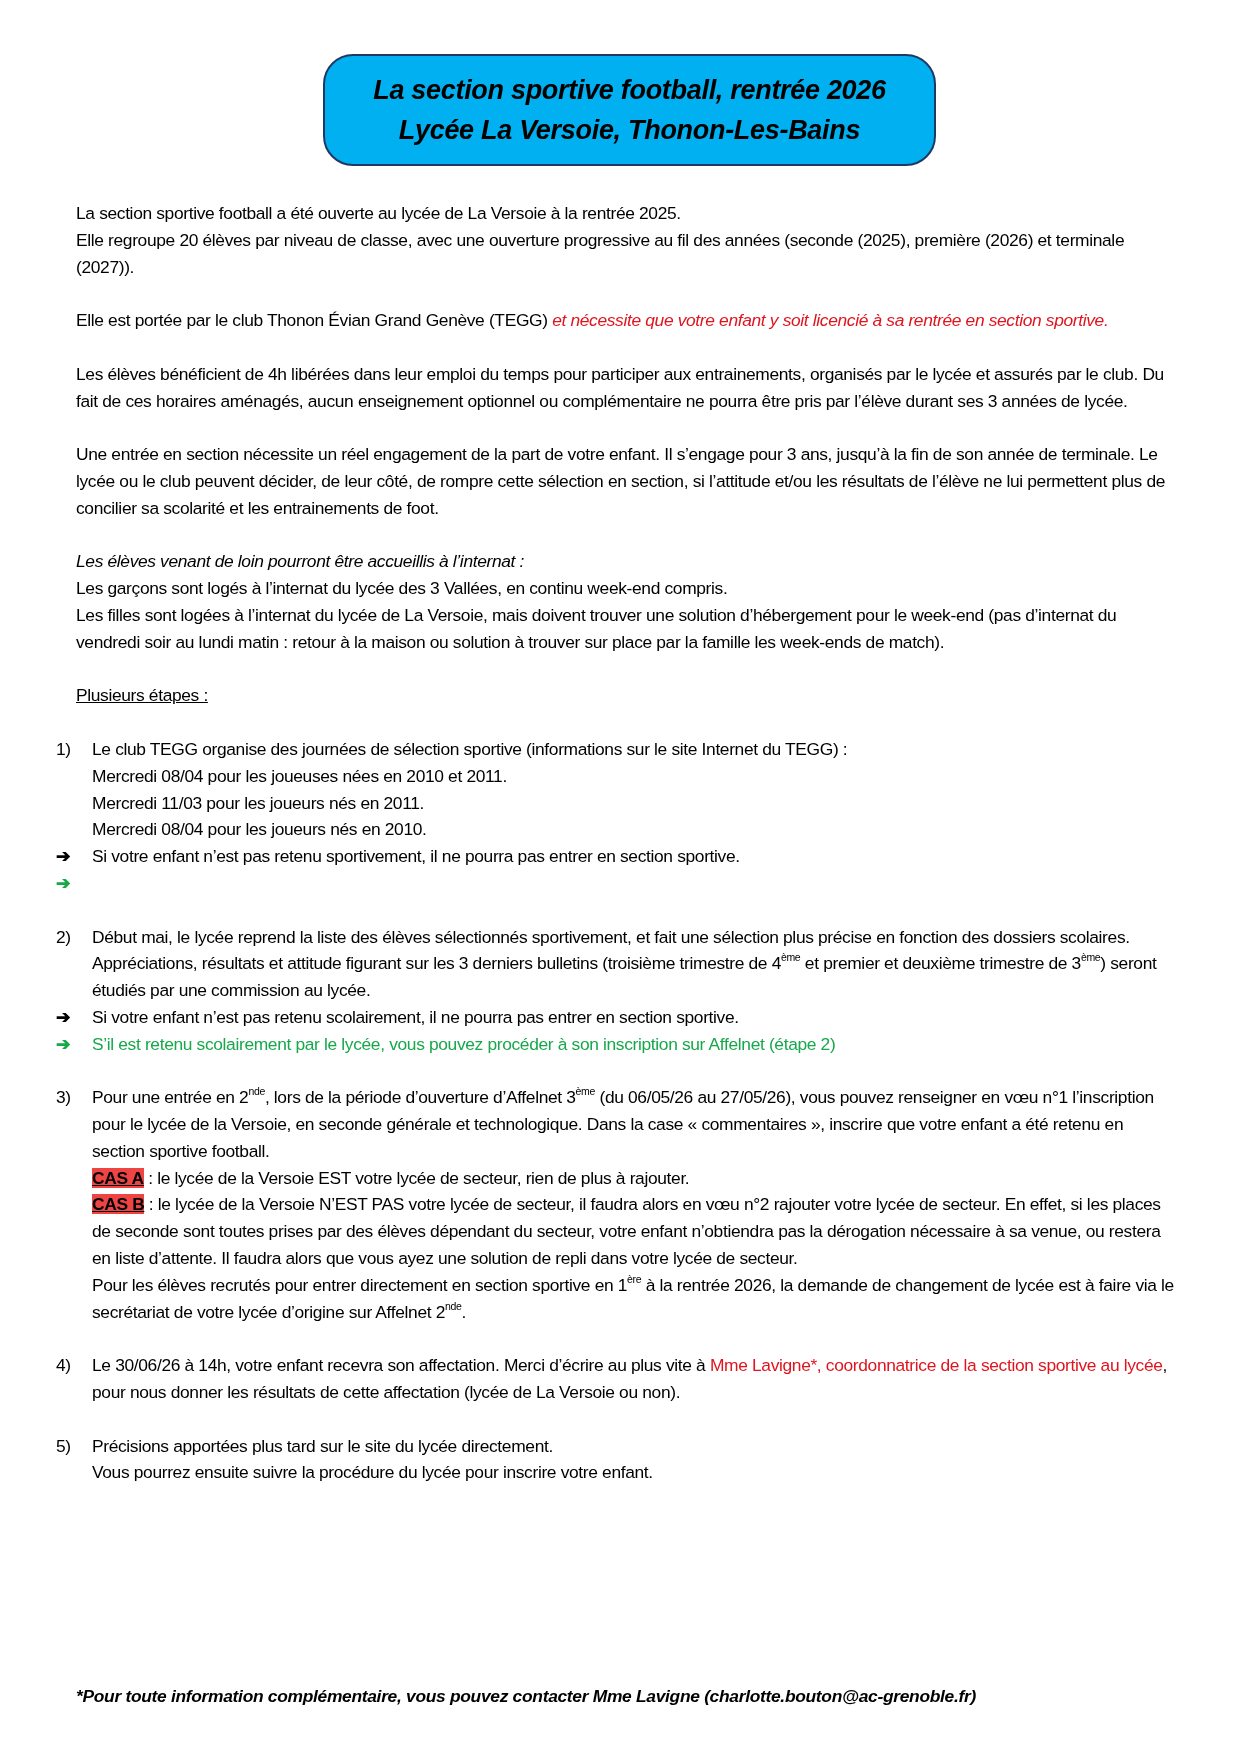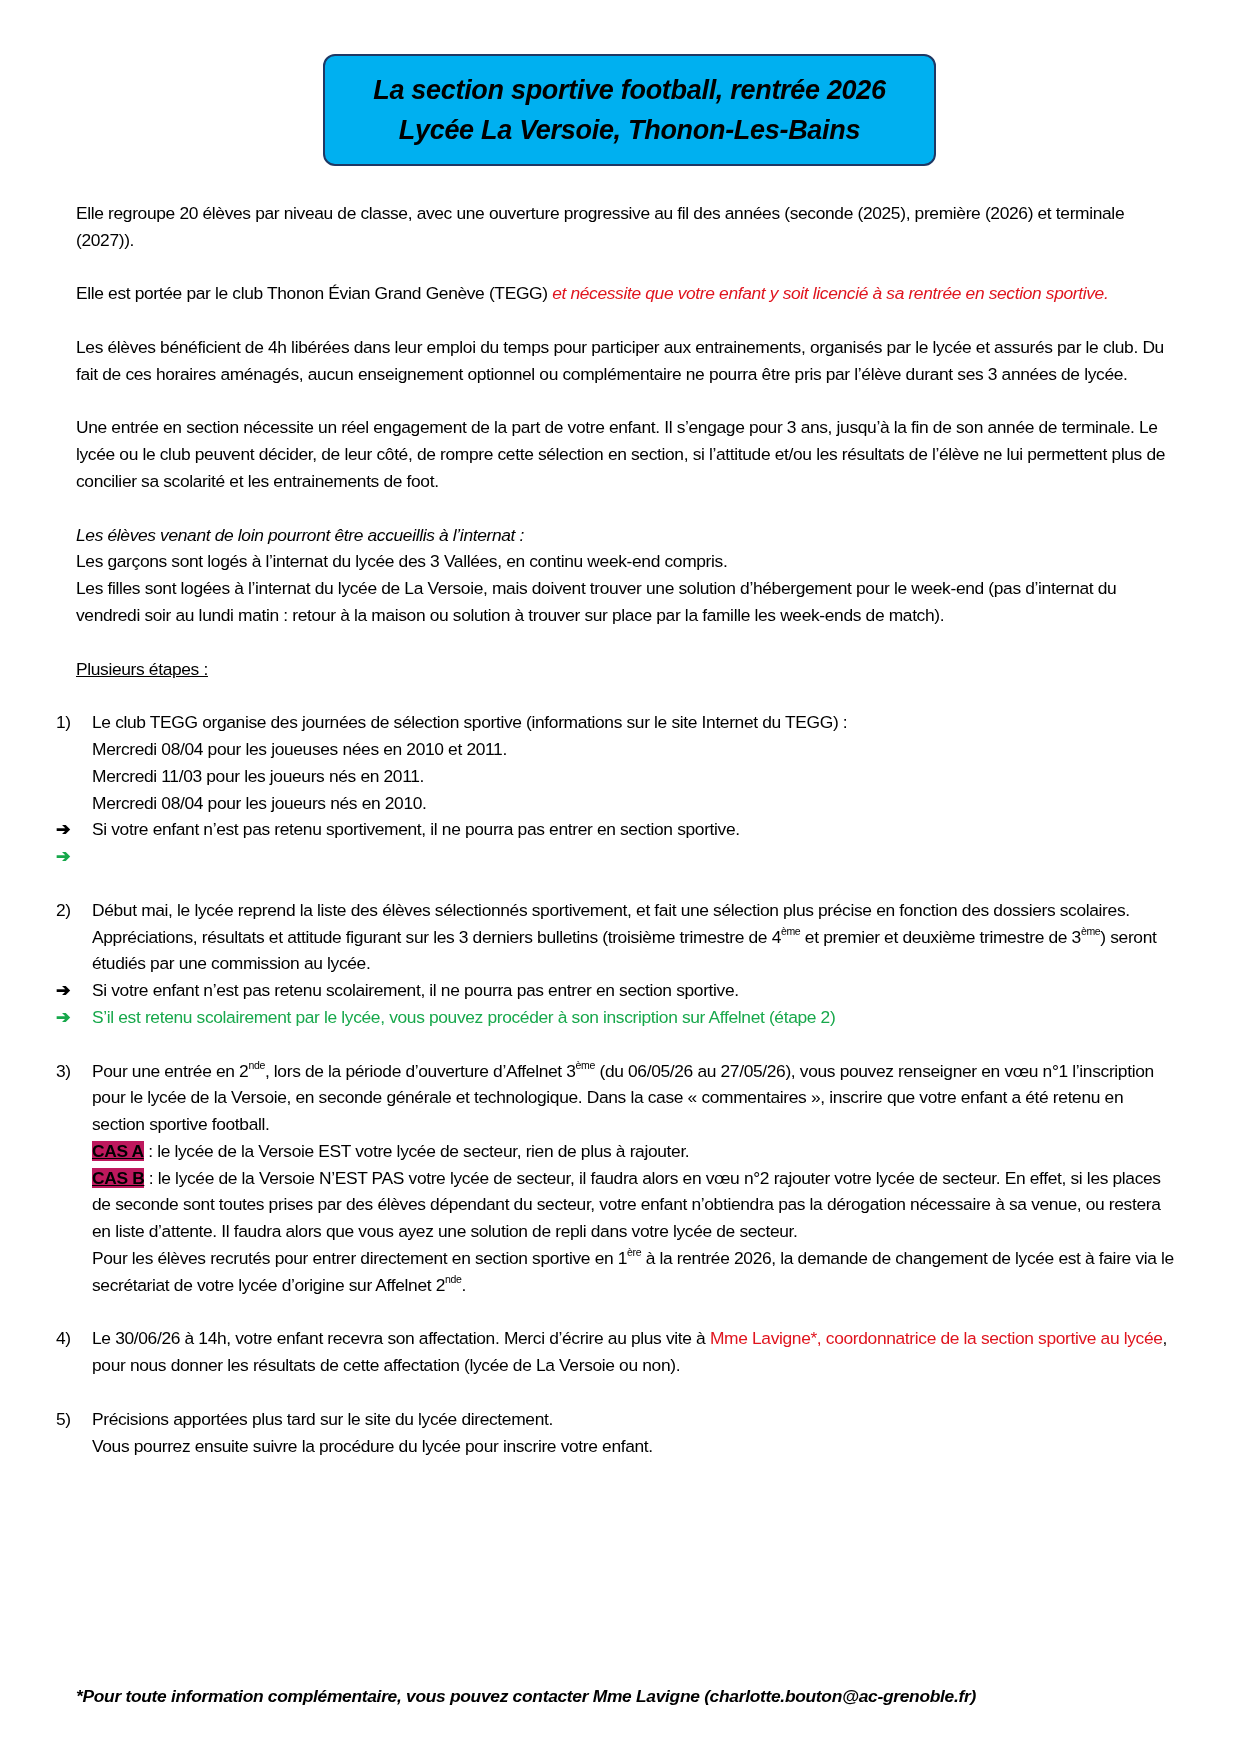--- a/index.html
+++ b/index.html
@@ -2,40 +2,40 @@
 <html><head>
 <meta charset="utf-8">
 <style>
   html, body { margin: 0; padding: 0; background: #ffffff; }
   body {
     width: 1241px; height: 1754px; position: relative; overflow: hidden;
     font-family: "Liberation Sans", sans-serif; color: #000;
   }
   .title-box {
     position: absolute; left: 323px; top: 54px; width: 613px; height: 112px;
-    background: #00b0f0; border: 2px solid #1f3864; border-radius: 12px;
+    background: #00b0f0; border: 2px solid #1f3864; border-radius: 30px;
     box-sizing: border-box; display: flex; flex-direction: column;
     align-items: center; justify-content: center;
   }
   .title-line {
     font-style: italic; font-weight: bold; font-size: 27px; line-height: 40px;
     color: #000; letter-spacing: -0.3px;
   }
   .content {
     position: absolute; left: 76px; top: 200px; width: 1100px;
     font-size: 17.4px; line-height: 26.8px; letter-spacing: -0.35px;
   }
   .p { margin: 0; }
   .gap { height: 26.8px; }
   .b { font-weight: normal; }
   .i { font-style: italic; }
   .red { color: #e0141e; }
   .green { color: #17a84b; }
   .u { text-decoration: underline; }
-  .hl { background: #be185d; font-weight: bold; text-decoration: underline; }
+  .hl { background: #ef4444; font-weight: bold; text-decoration: underline; }
   sup { font-size: 10.5px; line-height: 0; vertical-align: 8px; }
   .step { position: relative; padding-left: 16px; margin-left: -16px; }
   .step-row { display: flex; }
   .step-num { width: 16px; flex: 0 0 16px; margin-left: -20px; margin-right: 20px; }
   .step-body { flex: 1; }
   .arrow-row { display: flex; margin-left: -20px; }
   .arrow { width: 36px; flex: 0 0 36px; font-weight: bold; }
   .footer {
     position: absolute; left: 76px; top: 1686px; width: 1100px;
     font-size: 17.4px; font-style: italic; font-weight: bold; letter-spacing: -0.3px;
@@ -43,20 +43,21 @@
 </style>
 </head>
 <body>
 
 <div class="title-box">
   <div class="title-line">La section sportive football, rentrée 2026</div>
   <div class="title-line">Lycée La Versoie, Thonon-Les-Bains</div>
 </div>
 
 <div class="content">
+  <p class="p">La section sportive football a été ouverte au lycée de La Versoie à la rentrée 2025.</p>
   <p class="p">Elle regroupe 20 élèves par niveau de classe, avec une ouverture progressive au fil des années (seconde (2025), première (2026) et terminale (2027)).</p>
   <div class="gap"></div>
 
   <p class="p"><span>Elle est portée par le club </span><span class="b">Thonon Évian Grand Genève (TEGG)</span><span class="i red"> et nécessite que votre enfant y soit licencié à sa rentrée en section sportive.</span></p>
   <div class="gap"></div>
 
   <p class="p"><span>Les élèves bénéficient de 4h libérées dans leur emploi du temps pour participer aux entrainements, organisés par le lycée et assurés par le club. Du fait de ces horaires aménagés, </span><span class="b">aucun enseignement optionnel ou complémentaire ne pourra être pris par l’élève durant ses 3 années de lycée.</span></p>
   <div class="gap"></div>
 
   <p class="p">Une entrée en section nécessite un réel engagement de la part de votre enfant. Il s’engage pour 3 ans, jusqu’à la fin de son année de terminale. Le lycée ou le club peuvent décider, de leur côté, de rompre cette sélection en section, si l’attitude et/ou les résultats de l’élève ne lui permettent plus de concilier sa scolarité et les entrainements de foot.</p>

